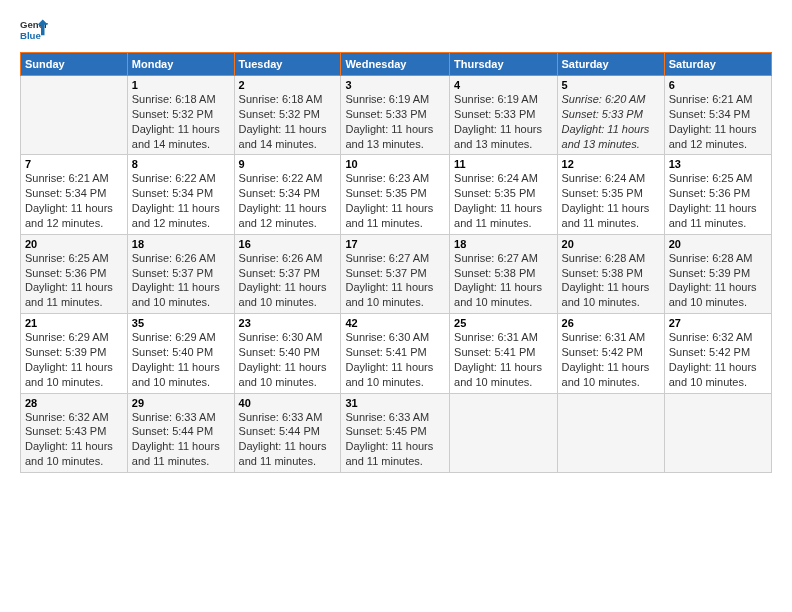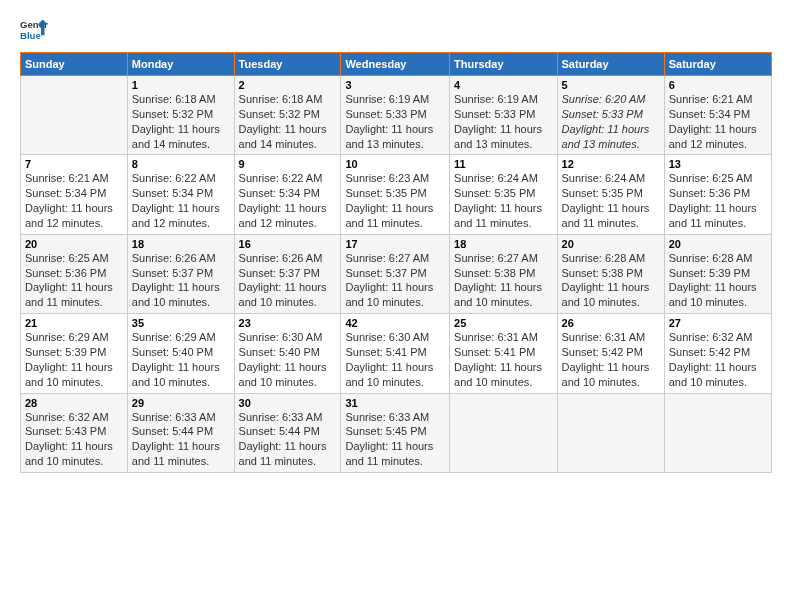--- a/index.html
+++ b/index.html
@@ -324,21 +324,21 @@
 and 10 minutes.</div>
           </td>
           <td>
             <span class="day-number">29</span>
             <div class="day-info" style="white-space: pre-line;">Sunrise: 6:33 AM
 Sunset: 5:44 PM
 Daylight: 11 hours
 and 11 minutes.</div>
           </td>
           <td>
-            <span class="day-number">30</span>
+            <span class="day-number">40</span>
             <div class="day-info" style="white-space: pre-line;">Sunrise: 6:33 AM
 Sunset: 5:44 PM
 Daylight: 11 hours
 and 11 minutes.</div>
           </td>
           <td>
             <span class="day-number">31</span>
             <div class="day-info" style="white-space: pre-line;">Sunrise: 6:33 AM
 Sunset: 5:45 PM
 Daylight: 11 hours

